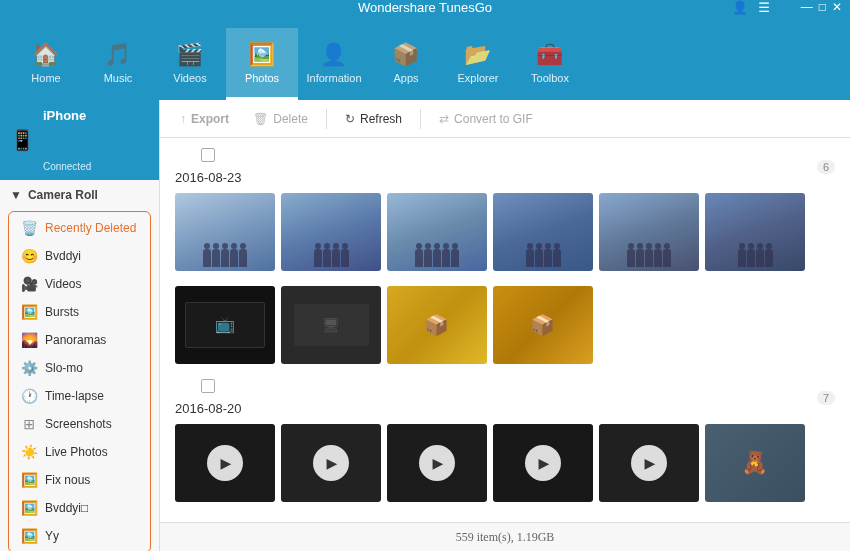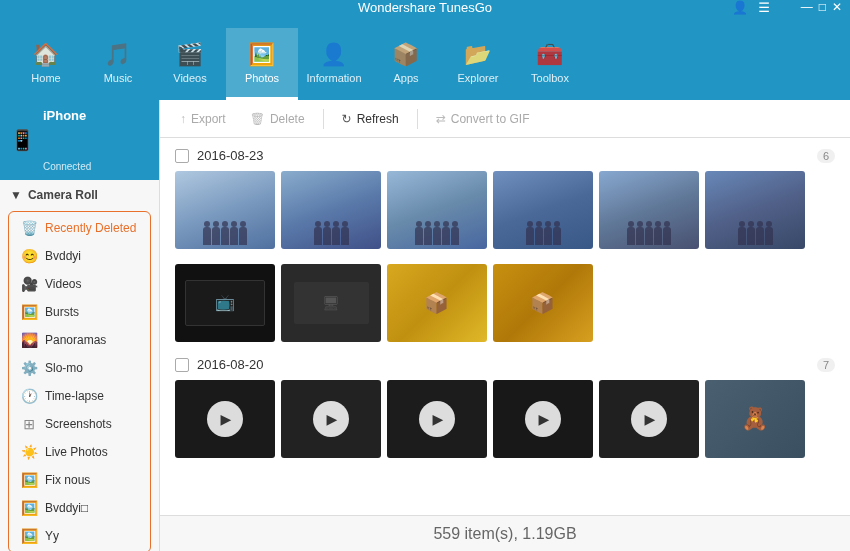--- a/index.html
+++ b/index.html
@@ -156,20 +156,21 @@
     .date-header {
       display: flex;
       align-items: center;
       justify-content: space-between;
       margin-bottom: 8px;
     }
     .date-header-left {
       display: flex;
       align-items: center;
       gap: 8px;
+      flex-direction: column;
     }
     .date-label { font-size: 13px; font-weight: 500; color: #333; }
     .count-badge {
       font-size: 11px;
       color: #888;
       background: #f0f0f0;
       padding: 1px 6px;
       border-radius: 10px;
     }
     .photo-row {
@@ -213,28 +214,29 @@
       height: 14px;
       border: 1.5px solid #aaa;
       border-radius: 2px;
       display: inline-block;
       background: white;
       flex-shrink: 0;
     }
 
     
     .status-bar {
-      height: 36px;
+      height: 29px;
       background: #f7f7f7;
       border-top: 1px solid #ddd;
       display: flex;
       align-items: center;
       justify-content: center;
-      font-size: 16px;
+      font-size: 12px;
       color: #666;
+      font-family: Liberation Serif, serif;
     }
 
     
     .device-header {
       display: flex;
       align-items: center;
       gap: 8px;
       padding: 8px 10px;
       background: #2196c4;
       color: white;
@@ -410,21 +412,21 @@
       
     </div>
 
   </div>
 
   <div class="content-area">
 
     <div class="toolbar">
       <div class="toolbar-btn">
         <span style="color:#bbb;">↑</span>
-        <span style="color:#aaa;">Export</span>
+        <span style="color:#aaa;font-weight:bold;">Export</span>
       </div>
       <div class="toolbar-btn">
         <span style="color:#bbb;">🗑</span>
         <span style="color:#aaa;">Delete</span>
       </div>
       <div class="toolbar-separator"></div>
       <div class="toolbar-btn active">
         <span style="color:#555;">↻</span>
         <span>Refresh</span>
       </div>

